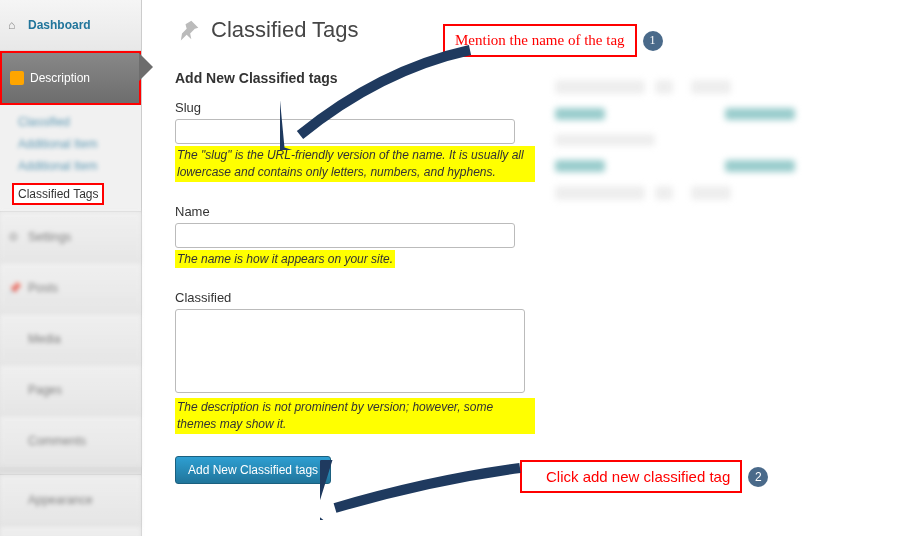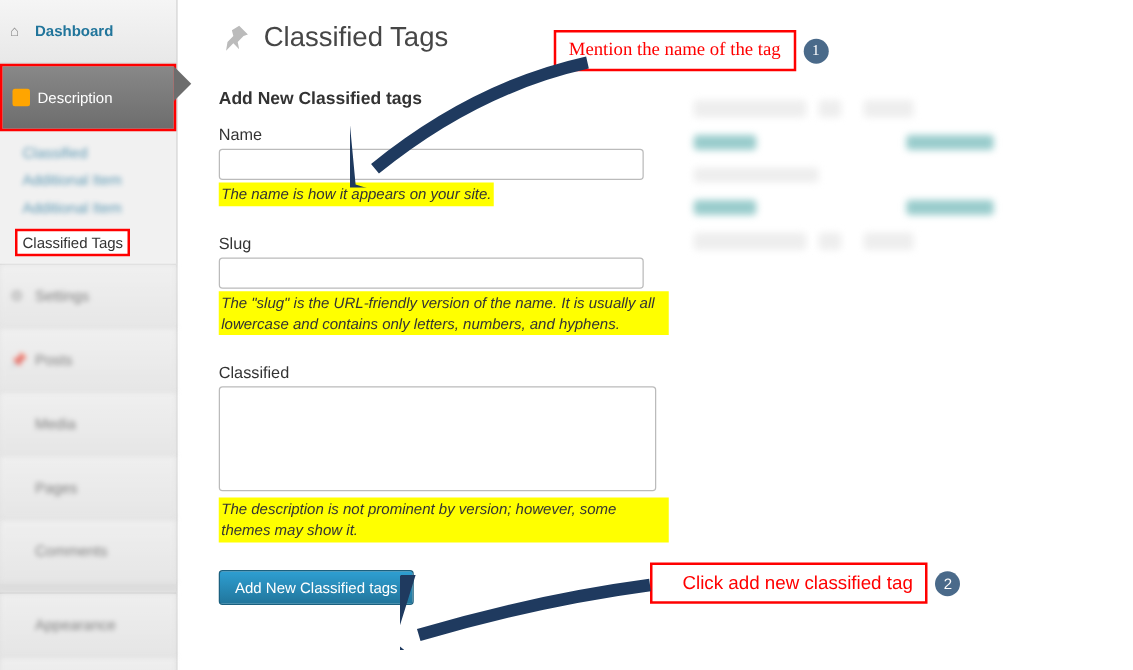--- a/index.html
+++ b/index.html
@@ -103,29 +103,29 @@
     <svg class="pin-icon" viewBox="0 0 24 24">
         <path fill="#bbb" d="M14 4l6 6-3 1-4 4 1 5-4-4-5 5 1-6 4-4-1-4 5-3z"></path>
       </svg>
     <span>Classified Tags</span>
   </h1>
 
   <div class="form-area">
     <div class="form-title">Add New Classified tags</div>
 
     <div class="field-block">
+      <label class="field-label">Slug</label>
+      <input type="text" class="text-input" style="">
+      <div><span class="help">The "slug" is the URL-friendly version of the name. It is usually all lowercase and contains only letters, numbers, and hyphens.</span></div>
+    </div>
+
+    <div class="field-block">
       <label class="field-label">Name</label>
       <input type="text" class="text-input" style="">
       <div><span class="help">The name is how it appears on your site.</span></div>
-    </div>
-
-    <div class="field-block">
-      <label class="field-label">Slug</label>
-      <input type="text" class="text-input" style="">
-      <div><span class="help">The "slug" is the URL-friendly version of the name. It is usually all lowercase and contains only letters, numbers, and hyphens.</span></div>
     </div>
 
     <div class="field-block">
       <label class="field-label">Classified</label>
       <textarea class="textarea" style=""></textarea>
       <div><span class="help">The description is not prominent by version; however, some themes may show it.</span></div>
     </div>
 
     <button class="submit-btn">Add New Classified tags</button>
   </div>
@@ -152,21 +152,21 @@
       <div class="blur-box" style="width:90px;height:14px;"></div>
       <div class="blur-box" style="width:18px;height:14px;"></div>
       <div class="blur-box" style="width:40px;height:14px;margin-left:8px;"></div>
     </div>
 </div>
 
 <div class="callout" style="left:443px; top:24px;font-family:Liberation Serif, serif;">
   <span>Mention the name of the tag</span>
   <span class="callout-badge">1</span>
 </div>
-<div class="callout" style="left:520px; top:450px;padding-left:24px;">
+<div class="callout" style="left:520px; top:460px;padding-left:24px;">
   <span>Click add new classified tag</span>
   <span class="callout-badge">2</span>
 </div>
 
 <svg class="arrow" style="left:280px; top:40px; width:200px; height:110px;" viewBox="0 0 200 110">
   <defs>
       <marker id="ah1" markerWidth="12" markerHeight="12" refX="2" refY="6" orient="auto">
         <path d="M0,0 L12,6 L0,12 L4,6 Z" fill="#1f3a5f"></path>
       </marker>
     </defs>

